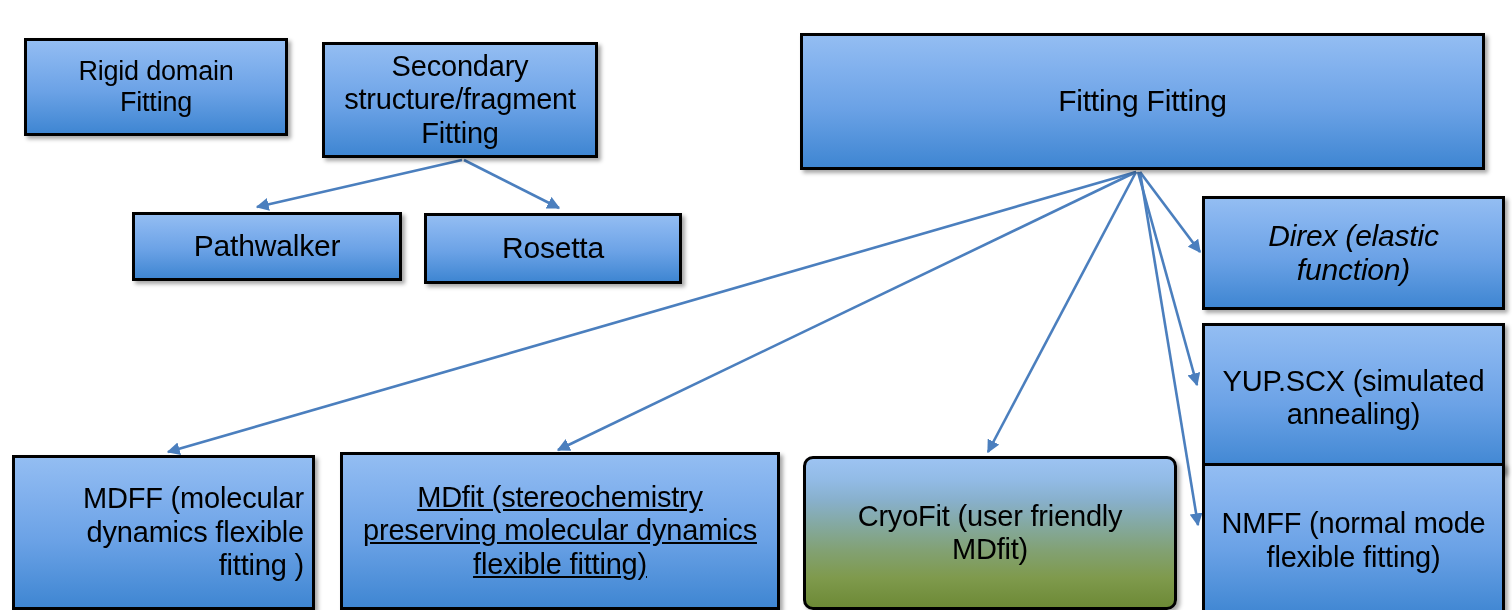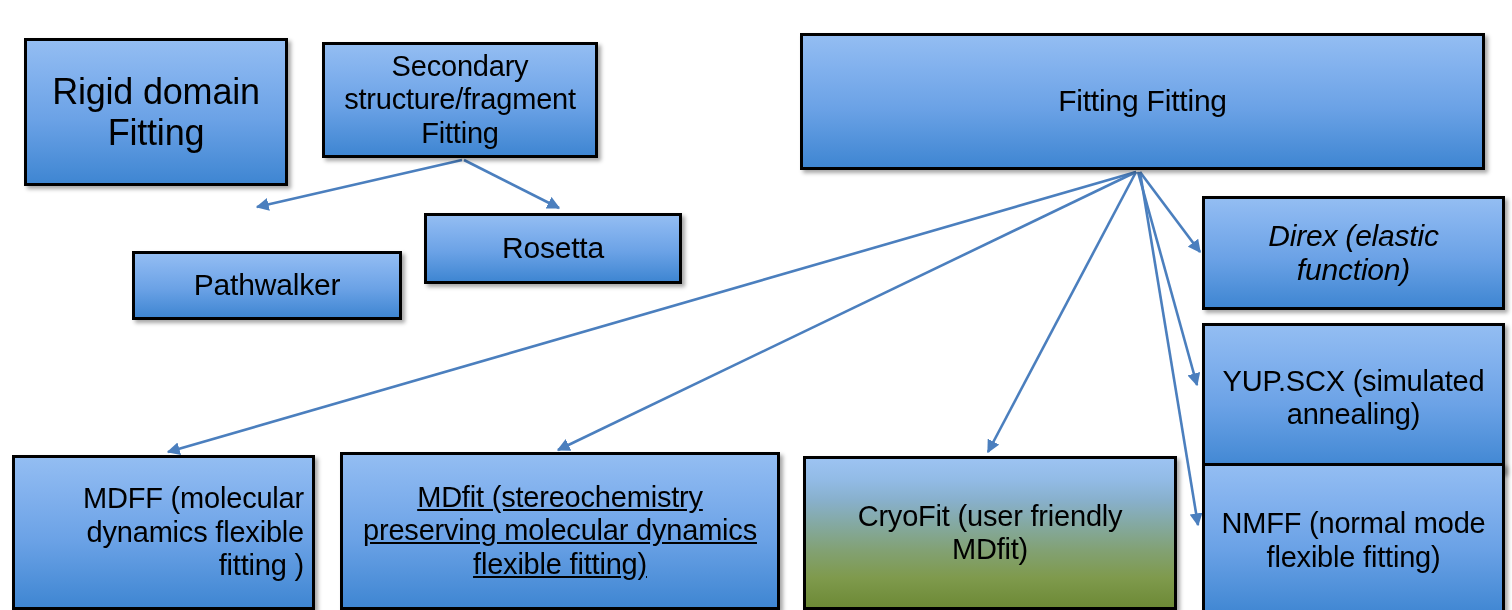--- a/index.html
+++ b/index.html
@@ -55,20 +55,21 @@
   }
   .node.green2 {
     background: linear-gradient(to bottom,
         #9cc3f2 0%,
         #92bbe6 14%,
         #88b0cc 28%,
         #84a9a2 44%,
         #82a173 62%,
         #7f9a4d 80%,
         #6d8a36 100%);
+    border-radius: 10px;
   }
   .node-text {
     display: block;
     width: 100%;
     white-space: pre-line;
   }
 </style>
 </head>
 <body>
 
@@ -84,33 +85,33 @@
       <line x1="464" y1="160" x2="559" y2="208" stroke="#4b7fbe" stroke-width="2.6" marker-end="url(#ah)"></line>
       <line x1="1136" y1="172" x2="168" y2="452" stroke="#4b7fbe" stroke-width="2.6" marker-end="url(#ah)"></line>
       <line x1="1136" y1="172" x2="558" y2="450" stroke="#4b7fbe" stroke-width="2.6" marker-end="url(#ah)"></line>
       <line x1="1136" y1="172" x2="988" y2="452" stroke="#4b7fbe" stroke-width="2.6" marker-end="url(#ah)"></line>
       <line x1="1140" y1="172" x2="1198" y2="525" stroke="#4b7fbe" stroke-width="2.6" marker-end="url(#ah)"></line>
       <line x1="1138" y1="172" x2="1197" y2="385" stroke="#4b7fbe" stroke-width="2.6" marker-end="url(#ah)"></line>
       <line x1="1140" y1="172" x2="1200" y2="252" stroke="#4b7fbe" stroke-width="2.6" marker-end="url(#ah)"></line>
     </svg>
 
   <div id="nodes">
-      <div class="node" style="left: 24px; top: 38px; width: 264px; height: 148px; font-size: 36px;">
+      <div class="node" style="left: 24px; top: 38px; width: 264px; height: 98px; font-size: 27px;">
         <span class="node-text">Rigid domain
 Fitting</span>
       </div>
       <div class="node" style="left: 322px; top: 42px; width: 276px; height: 116px; font-size: 29px;">
         <span class="node-text">Secondary
 structure/fragment
 Fitting</span>
       </div>
       <div class="node" style="left: 800px; top: 33px; width: 685px; height: 137px; font-size: 30px;">
         <span class="node-text">Fitting Fitting</span>
       </div>
-      <div class="node" style="left: 132px; top: 212px; width: 270px; height: 69px; font-size: 30px; margin-top: 39px;">
+      <div class="node" style="left: 132px; top: 212px; width: 270px; height: 69px; font-size: 30px;">
         <span class="node-text">Pathwalker</span>
       </div>
       <div class="node" style="left: 424px; top: 213px; width: 258px; height: 71px; font-size: 30px;">
         <span class="node-text">Rosetta</span>
       </div>
       <div class="node" style="left: 1202px; top: 196px; width: 303px; height: 114px; font-size: 30px; font-style: italic;">
         <span class="node-text">Direx (elastic
 function)</span>
       </div>
       <div class="node" style="left: 1202px; top: 323px; width: 303px; height: 150px; font-size: 29px;">

